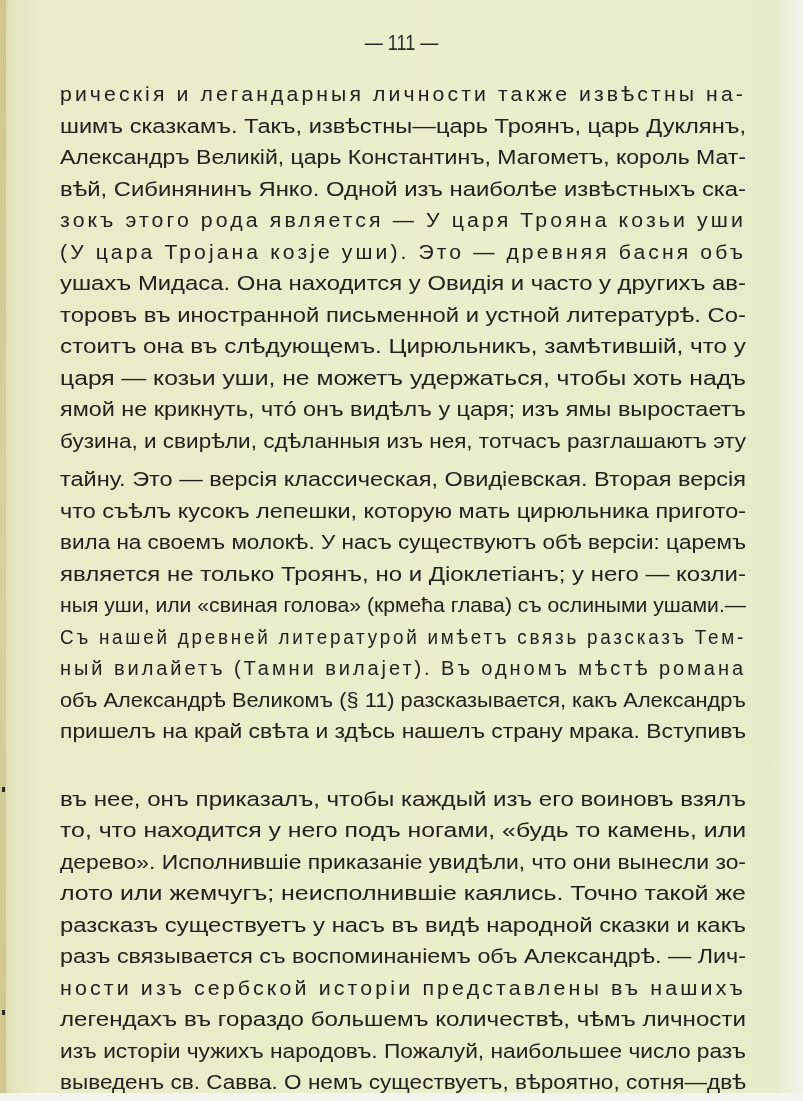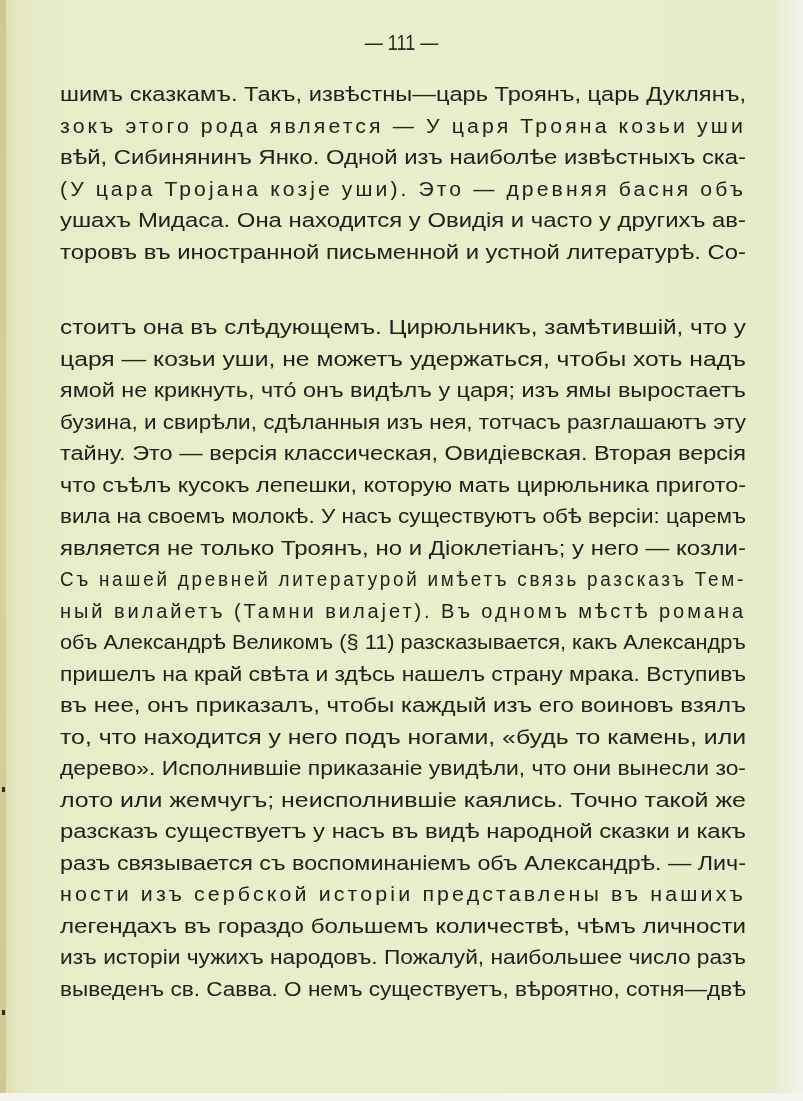--- a/index.html
+++ b/index.html
@@ -48,39 +48,42 @@
 <body>
 
 <div class="page">
   <div class="left-edge"></div>
   <div class="mark" style="top:787px"></div>
   <div class="mark" style="top:1010px"></div>
 
   <div class="page-number">— 111 —</div>
 
   <div class="text-block" id="text-block">
+      <div class="line spaced" style="text-align: left; text-align-last: left;"><span class="inner" style="transform: scaleX(1.0354);">рическія и легандарныя личности также извѣстны на-</span></div>
       <div class="line" style="text-align: left; text-align-last: left;"><span class="inner" style="transform: scaleX(1.1513);">шимъ сказкамъ. Такъ, извѣстны—царь Троянъ, царь Дуклянъ,</span></div>
+      <div class="line" style="text-align: left; text-align-last: left;"><span class="inner" style="transform: scaleX(1.1234);">Александръ Великій, царь Константинъ, Магометъ, король Мат-</span></div>
+      <div class="line" style="text-align: left; text-align-last: left;"><span class="inner" style="transform: scaleX(1.1622);">вѣй, Сибинянинъ Янко. Одной изъ наиболѣе извѣстныхъ ска-</span></div>
       <div class="line spaced" style="text-align: left; text-align-last: left;"><span class="inner" style="transform: scaleX(1.0376);">зокъ этого рода является — У царя Трояна козьи уши</span></div>
-      <div class="line" style="text-align: left; text-align-last: left;"><span class="inner" style="transform: scaleX(1.1622);">вѣй, Сибинянинъ Янко. Одной изъ наиболѣе извѣстныхъ ска-</span></div>
       <div class="line spaced" style="text-align: left; text-align-last: left;"><span class="inner" style="transform: scaleX(1.0317);">(У цара Тројана козје уши). Это — древняя басня объ</span></div>
       <div class="line" style="text-align: left; text-align-last: left;"><span class="inner" style="transform: scaleX(1.1649);">ушахъ Мидаса. Она находится у Овидія и часто у другихъ ав-</span></div>
       <div class="line" style="text-align: left; text-align-last: left;"><span class="inner" style="transform: scaleX(1.1631);">торовъ въ иностранной письменной и устной литературѣ. Со-</span></div>
-      <div class="line" style="text-align: center; text-align-last: left; margin-top: 44px;"><span class="inner" style="transform: scaleX(1.1845);">стоитъ она въ слѣдующемъ. Цирюльникъ, замѣтившій, что у</span></div>
+      <div class="line" style="text-align: center; text-align-last: left;"><span class="inner" style="transform: scaleX(1.1845);">стоитъ она въ слѣдующемъ. Цирюльникъ, замѣтившій, что у</span></div>
       <div class="line" style="text-align: left; text-align-last: left;"><span class="inner" style="transform: scaleX(1.2046);">царя — козьи уши, не можетъ удержаться, чтобы хоть надъ</span></div>
       <div class="line" style="text-align: left; text-align-last: left;"><span class="inner" style="transform: scaleX(1.1415);">ямой не крикнуть, что́ онъ видѣлъ у царя; изъ ямы выростаетъ</span></div>
       <div class="line" style="text-align: center; text-align-last: left;"><span class="inner" style="transform: scaleX(1.0981);">бузина, и свирѣли, сдѣланныя изъ нея, тотчасъ разглашаютъ эту</span></div>
-      <div class="line" style="text-align: right; text-align-last: left;"><span class="inner" style="transform: scaleX(1.1466);">тайну. Это — версія классическая, Овидіевская. Вторая версія</span></div>
+      <div class="line" style="text-align: right; text-align-last: left; margin-top: 7px;"><span class="inner" style="transform: scaleX(1.1466);">тайну. Это — версія классическая, Овидіевская. Вторая версія</span></div>
       <div class="line" style="text-align: right; text-align-last: left;"><span class="inner" style="transform: scaleX(1.1424);">что съѣлъ кусокъ лепешки, которую мать цирюльника пригото-</span></div>
       <div class="line" style="text-align: left; text-align-last: left;"><span class="inner" style="transform: scaleX(1.0977);">вила на своемъ молокѣ. У насъ существуютъ обѣ версіи: царемъ</span></div>
       <div class="line" style="text-align: right; text-align-last: left;"><span class="inner" style="transform: scaleX(1.1692);">является не только Троянъ, но и Діоклетіанъ; у него — козли-</span></div>
+      <div class="line" style="text-align: left; text-align-last: left;"><span class="inner" style="transform: scaleX(1.0326);">ныя уши, или «свиная голова» (крмећа глава) съ ослиными ушами.—</span></div>
       <div class="line spaced" style="text-align: left; text-align-last: left;"><span class="inner" style="transform: scaleX(0.9199);">Съ нашей древней литературой имѣетъ связь разсказъ Тем-</span></div>
       <div class="line spaced" style="text-align: left; text-align-last: left;"><span class="inner" style="transform: scaleX(0.9773);">ный вилайетъ (Тамни вилајет). Въ одномъ мѣстѣ романа</span></div>
       <div class="line" style="text-align: left; text-align-last: left;"><span class="inner" style="transform: scaleX(1.0625);">объ Александрѣ Великомъ (§ 11) разсказывается, какъ Александръ</span></div>
       <div class="line" style="text-align: left; text-align-last: left;"><span class="inner" style="transform: scaleX(1.116);">пришелъ на край свѣта и здѣсь нашелъ страну мрака. Вступивъ</span></div>
-      <div class="line" style="text-align: left; text-align-last: left;"><span class="inner" style="transform: scaleX(1.1745);">въ нее, онъ приказалъ, чтобы каждый изъ его воиновъ взялъ</span></div>
+      <div class="line" style="text-align: left; text-align-last: left; margin-top: 36px;"><span class="inner" style="transform: scaleX(1.1745);">въ нее, онъ приказалъ, чтобы каждый изъ его воиновъ взялъ</span></div>
       <div class="line" style="text-align: left; text-align-last: left;"><span class="inner" style="transform: scaleX(1.2108);">то, что находится у него подъ ногами, «будь то камень, или</span></div>
       <div class="line" style="text-align: center; text-align-last: left;"><span class="inner" style="transform: scaleX(1.1174);">дерево». Исполнившіе приказаніе увидѣли, что они вынесли зо-</span></div>
       <div class="line" style="text-align: left; text-align-last: left;"><span class="inner" style="transform: scaleX(1.2162);">лото или жемчугъ; неисполнившіе каялись. Точно такой же</span></div>
       <div class="line" style="text-align: left; text-align-last: left;"><span class="inner" style="transform: scaleX(1.1647);">разсказъ существуетъ у насъ въ видѣ народной сказки и какъ</span></div>
       <div class="line" style="text-align: left; text-align-last: left;"><span class="inner" style="transform: scaleX(1.1377);">разъ связывается съ воспоминаніемъ объ Александрѣ. — Лич-</span></div>
       <div class="line spaced" style="text-align: center; text-align-last: left; text-decoration: underline;"><span class="inner" style="transform: scaleX(1.0433);">ности изъ сербской исторіи представлены въ нашихъ</span></div>
       <div class="line" style="text-align: left; text-align-last: left;"><span class="inner" style="transform: scaleX(1.1774);">легендахъ въ гораздо большемъ количествѣ, чѣмъ личности</span></div>
       <div class="line" style="text-align: left; text-align-last: left;"><span class="inner" style="transform: scaleX(1.1087);">изъ исторіи чужихъ народовъ. Пожалуй, наибольшее число разъ</span></div>
       <div class="line" style="text-align: left; text-align-last: left;"><span class="inner" style="transform: scaleX(1.0999);">выведенъ св. Савва. О немъ существуетъ, вѣроятно, сотня—двѣ</span></div>
     </div>

